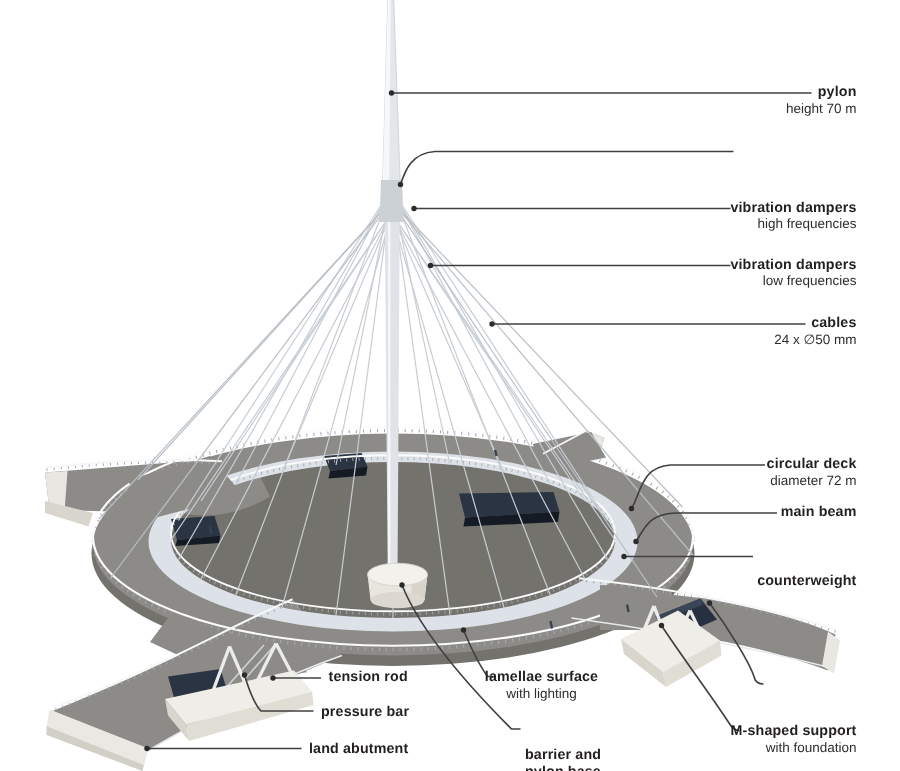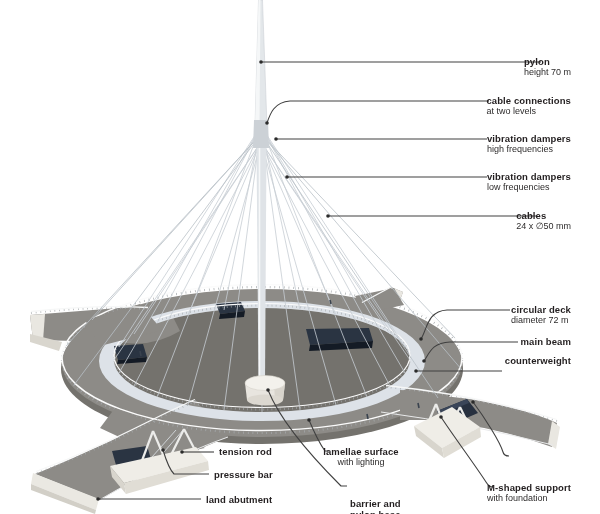--- a/index.html
+++ b/index.html
@@ -2,21 +2,21 @@
 <html><head>
 <meta charset="utf-8">
 <style>
   html,body{margin:0;padding:0;background:#ffffff;}
   .stage{position:relative;width:600px;height:514px;background:#ffffff;overflow:hidden;
          font-family:"Liberation Sans",sans-serif;}
   .stage svg{position:absolute;left:0;top:0;}
   .lbl{position:absolute;color:#231f20;line-height:11px;white-space:nowrap;}
   .lbl .t{display:block;font-size:9.5px;font-weight:bold;letter-spacing:.1px;}
   .lbl .d{display:block;font-size:9px;font-weight:normal;color:#2e2c2c;}
-  .r{right:29px;}
+  .r{right:29px;text-align:right;}
   .ra{text-align:center;}
 </style>
 </head>
 <body>
 
 <div class="stage">
 
 <svg width="600" height="514" viewBox="0 0 600 514">
 
   <ellipse cx="262" cy="369" rx="201" ry="75" fill="#74726d"></ellipse>
@@ -198,44 +198,40 @@
     <circle cx="98" cy="499" r="1.8"></circle>
         <circle cx="309" cy="420" r="1.8"></circle>
     <circle cx="268" cy="390" r="1.8"></circle>
   </g>
 </svg>
 
 <div class="lbl r" style="top:56px">
       <span class="t">pylon</span>
       <span class="d">height 70 m</span>
     </div>
-<div class="lbl r" style="top:95px">
-      <span class="t">cable connections</span>
-      <span class="d">at two levels</span>
-    </div>
 <div class="lbl r" style="top:133px">
       <span class="t">vibration dampers</span>
       <span class="d">high frequencies</span>
     </div>
 <div class="lbl r" style="top:171px">
       <span class="t">vibration dampers</span>
       <span class="d">low frequencies</span>
     </div>
 <div class="lbl r" style="top:210px">
       <span class="t">cables</span>
       <span class="d">24 x ∅50 mm</span>
     </div>
 <div class="lbl r" style="top:304px">
       <span class="t">circular deck</span>
       <span class="d">diameter 72 m</span>
     </div>
 <div class="lbl r" style="top:336px">
       <span class="t">main beam</span>
     </div>
-<div class="lbl r" style="top:355px">
+<div class="lbl r" style="top:382px">
       <span class="t">counterweight</span>
     </div>
 <div class="lbl r" style="top:482px">
       <span class="t">M-shaped support</span>
       <span class="d">with foundation</span>
     </div>
 
 <div class="lbl" style="left:219px;top:446px">
       <span class="t">tension rod</span>
     </div>

